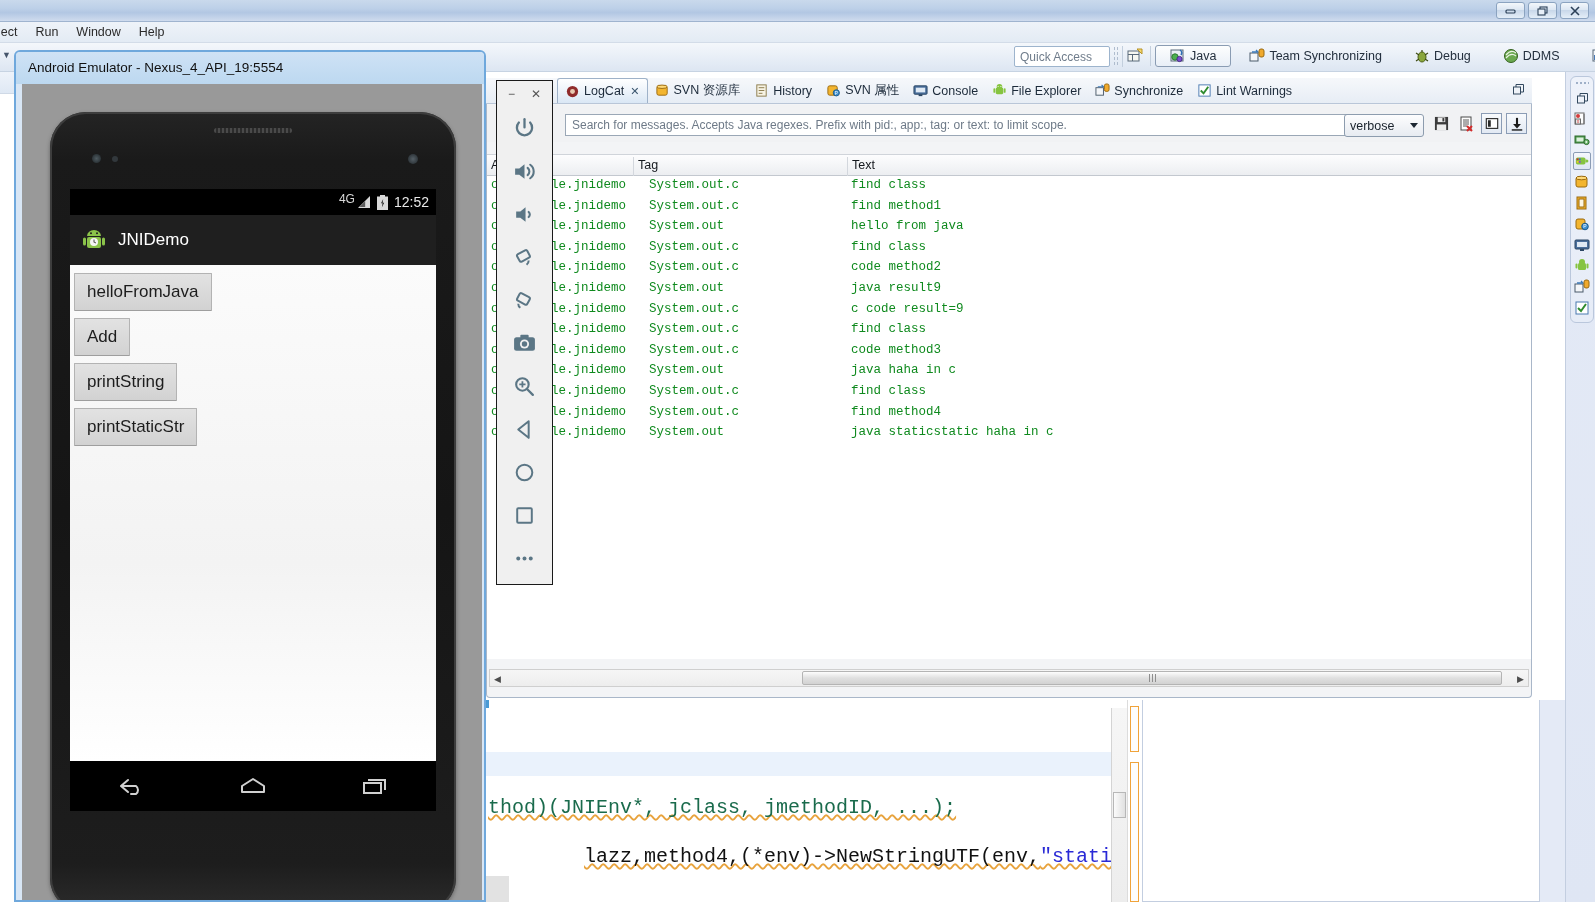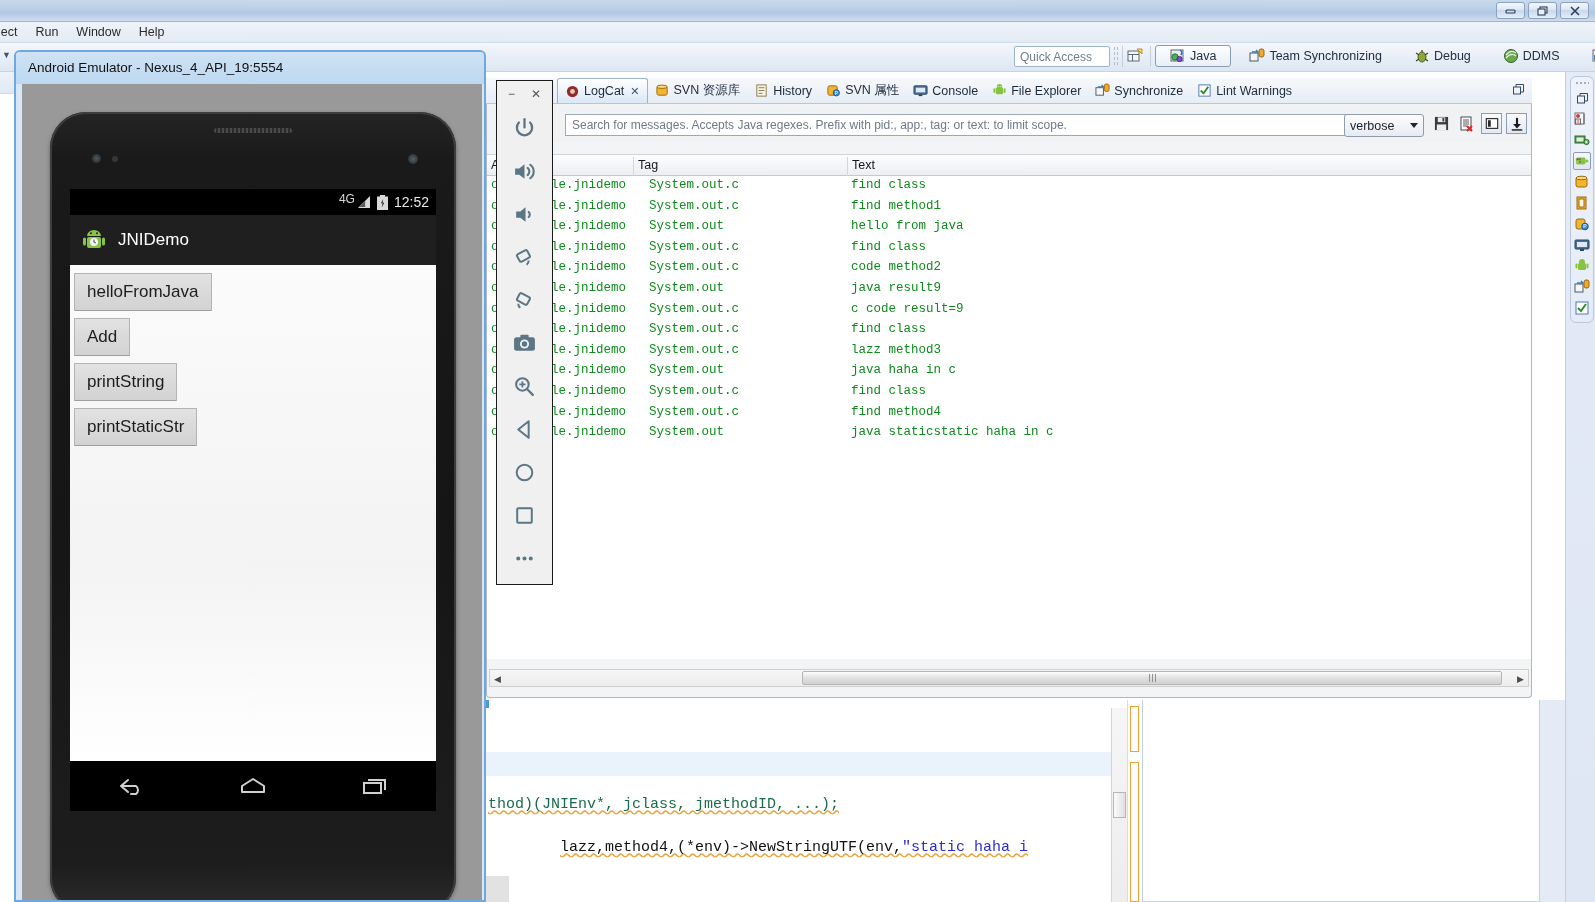--- a/index.html
+++ b/index.html
@@ -204,21 +204,21 @@
   .hv-id { color:#1a3d8f; font-family:"Liberation Mono", monospace; }
   .hv-foot { position:absolute; left:0; bottom:0; width:70px; height:18px; background:linear-gradient(to bottom,#f6f6f6,#ededed); border-top:1px solid #cfcfcf; }
   .hv-vbar { position:absolute; left:0; top:0; width:5px; height:615px; background:#a9c0dc; }
 
   
   .editor-area {
     position: absolute; left: 486px; top: 700px; width: 1109px; height: 202px;
     background: #ffffff;
   }
   .ed-code { position:absolute; left:0; top:8px; width: 625px; height: 194px; background:#ffffff;
-    font-family: "Liberation Mono", monospace; font-size: 15px; }
+    font-family: "Liberation Mono", monospace; font-size: 20px; }
   .ed-hl { position:absolute; left:0; top: 44px; width: 625px; height: 24px; background: #eaf2fc; }
   .code-line { position:absolute; white-space: pre; }
   .tok-def { color: #1a6b4c; }
   .tok-plain { color: #111111; }
   .tok-str { color: #2a2ad6; }
   .squiggle { text-decoration: underline wavy #e8a33d; text-decoration-skip-ink: none; }
   .ed-leftborder { position:absolute; left:0; top:0; width:3px; height:202px; background:#4a9ad4; }
   .ed-vscroll { position:absolute; left: 625px; top: 8px; width: 16px; height: 194px;
      background: linear-gradient(to bottom,#f6f6f6,#ededed); border-left:1px solid #d4d4d4; }
   .ed-vthumb { position:absolute; left:1px; top: 84px; width:13px; height: 26px;
@@ -595,21 +595,21 @@
           <span class="lc-cell c-text">c code result=9</span>
         </div>
         <div class="lc-row" style="color: rgb(15, 138, 30);">
           <span class="lc-cell c-app">om.example.jnidemo</span>
           <span class="lc-cell c-tag">System.out.c</span>
           <span class="lc-cell c-text">find class</span>
         </div>
         <div class="lc-row" style="color: rgb(15, 138, 30);">
           <span class="lc-cell c-app">om.example.jnidemo</span>
           <span class="lc-cell c-tag">System.out.c</span>
-          <span class="lc-cell c-text">lazz method3</span>
+          <span class="lc-cell c-text">code method3</span>
         </div>
         <div class="lc-row" style="color: rgb(15, 138, 30);">
           <span class="lc-cell c-app">om.example.jnidemo</span>
           <span class="lc-cell c-tag">System.out</span>
           <span class="lc-cell c-text">java haha in c</span>
         </div>
         <div class="lc-row" style="color: rgb(15, 138, 30);">
           <span class="lc-cell c-app">om.example.jnidemo</span>
           <span class="lc-cell c-tag">System.out.c</span>
           <span class="lc-cell c-text">find class</span>

